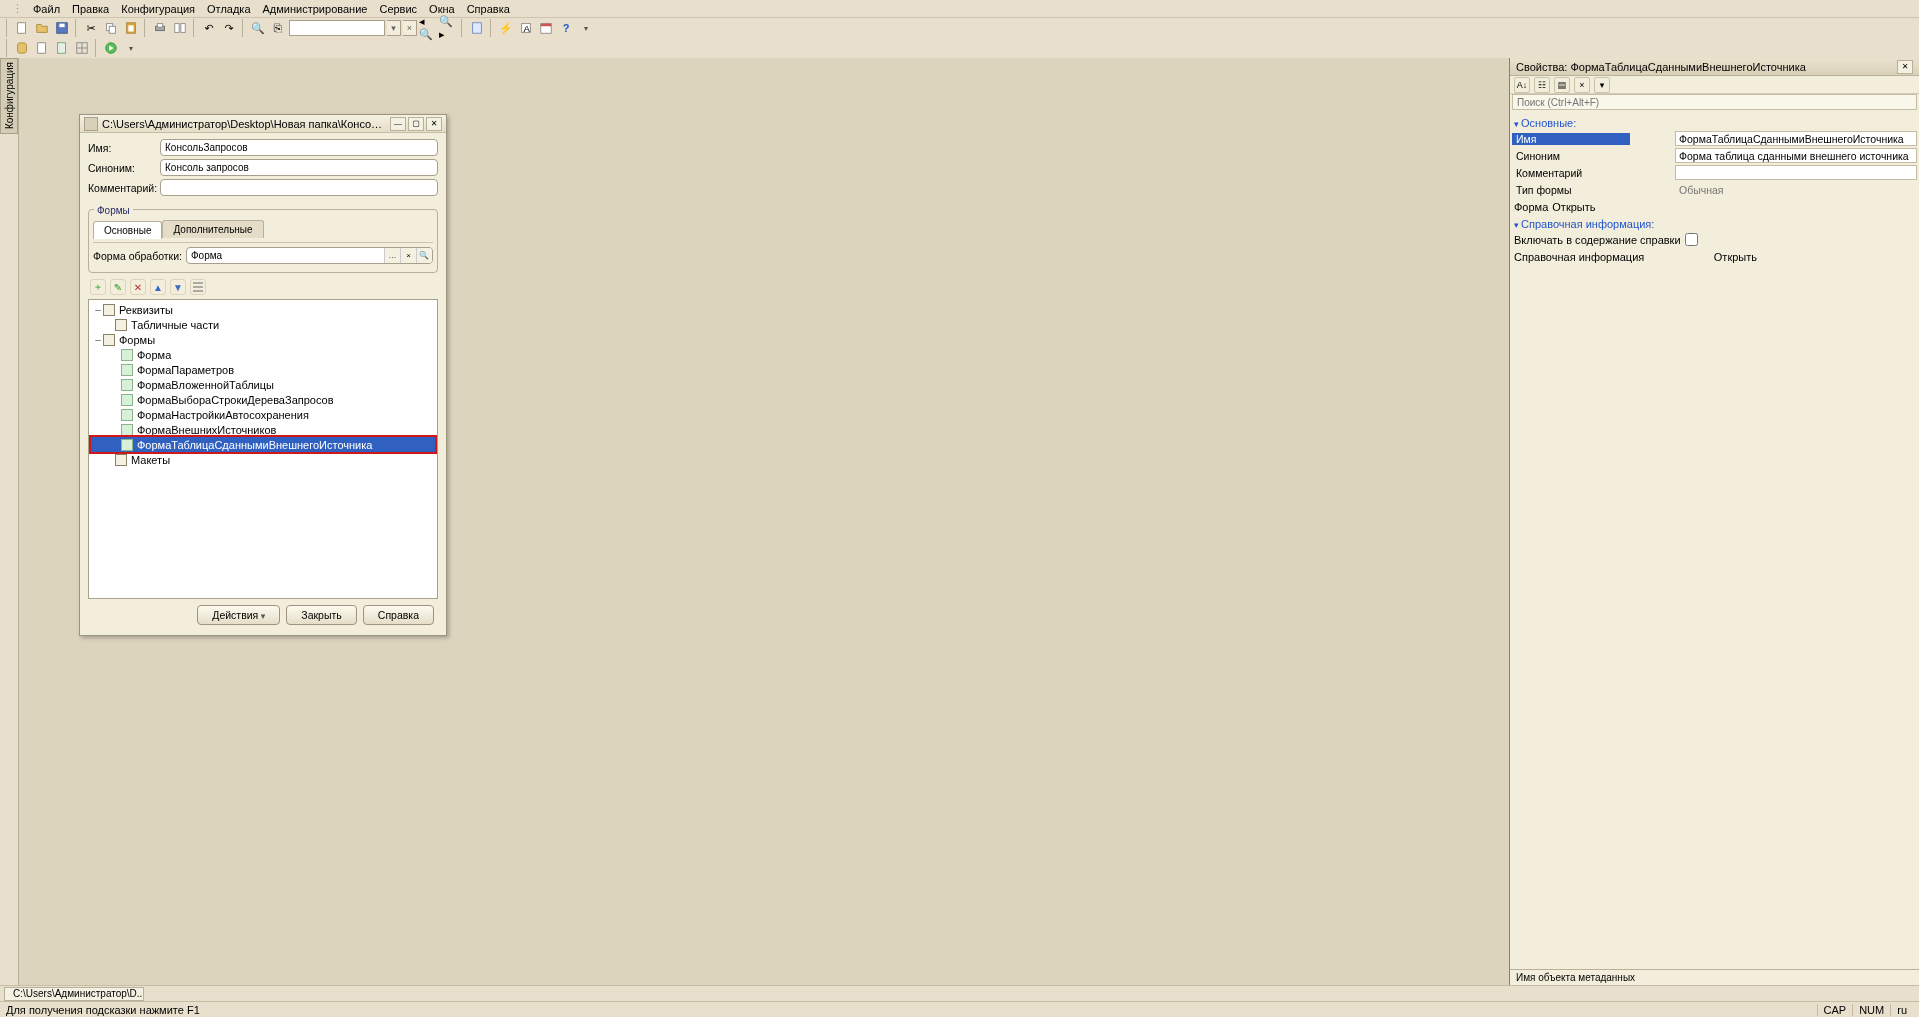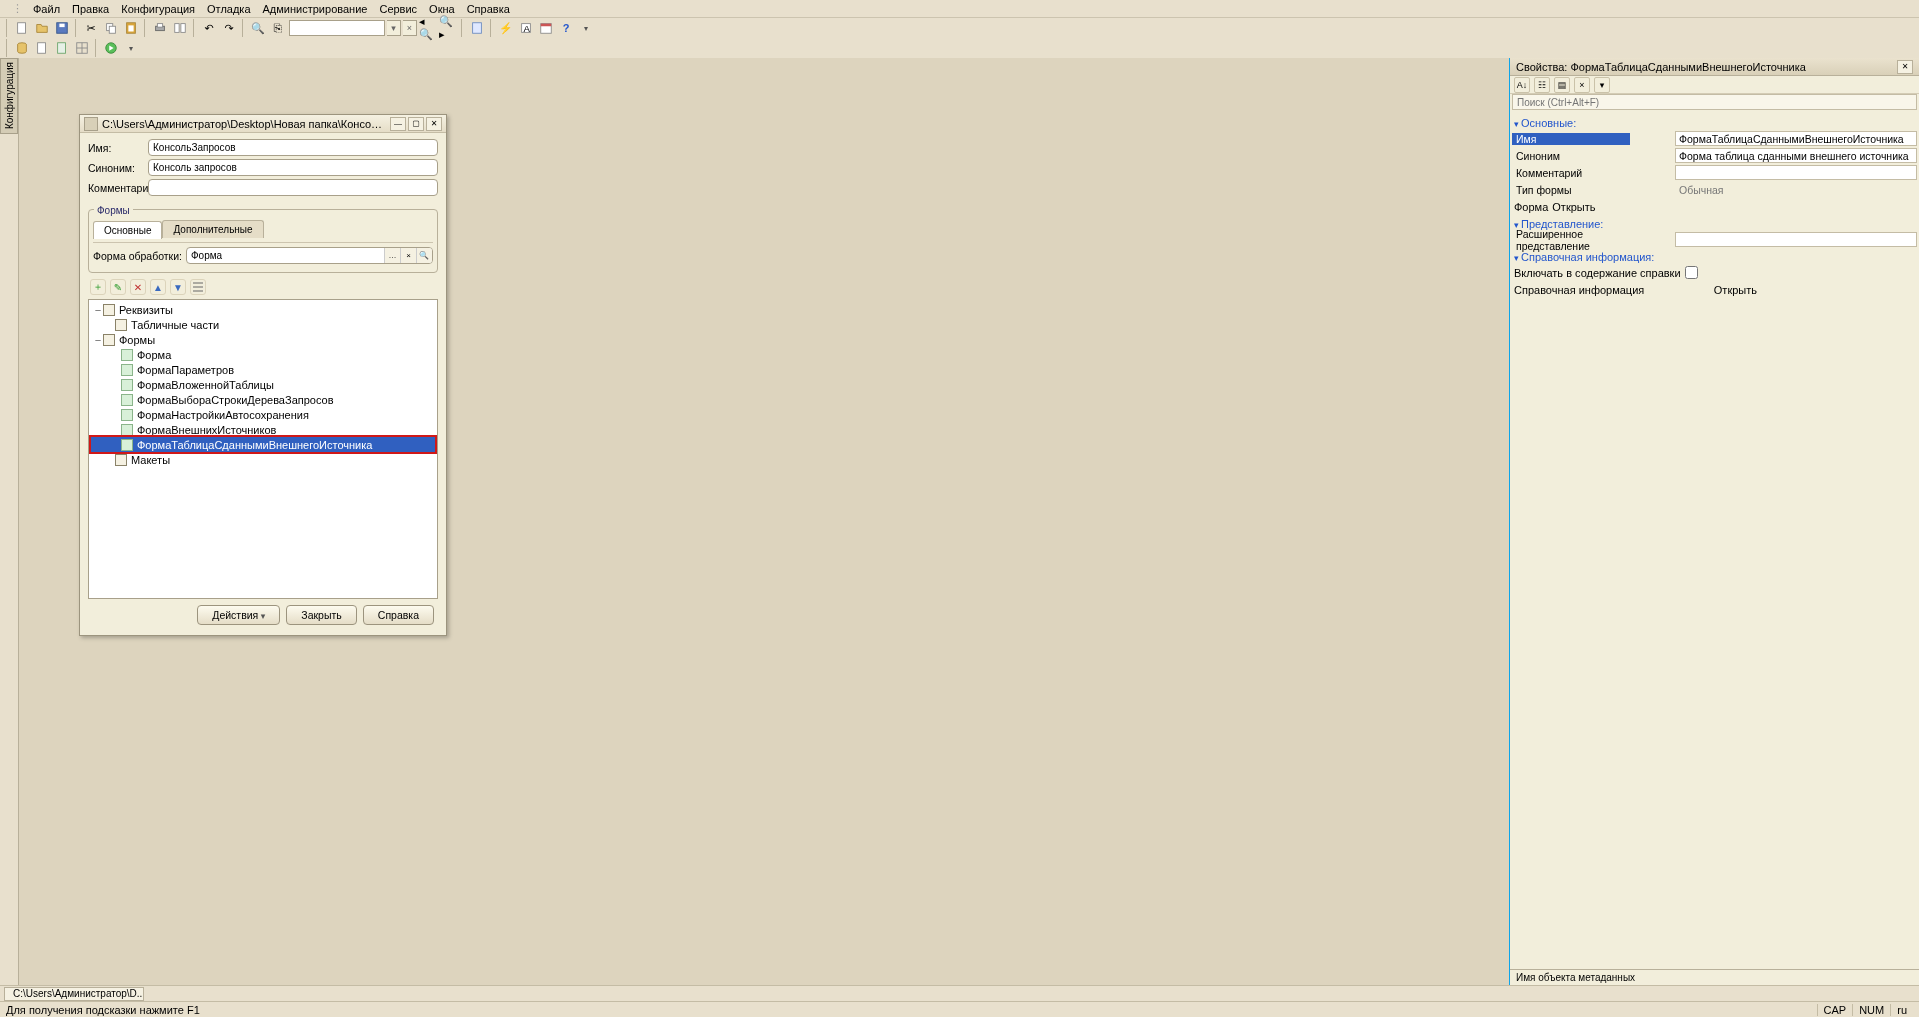--- a/index.html
+++ b/index.html
@@ -25,21 +25,21 @@
 .workspace { position: absolute; left: 18px; top: 58px; right: 0; bottom: 32px; background: #ddd4be; border-left: 1px solid #b8b09a; }
 
 
 .dialog { position: absolute; left: 60px; top: 56px; width: 368px; background: #f2eedb; border: 1px solid #9c947e; box-shadow: 2px 2px 4px rgba(0,0,0,0.25); }
 .dialog-title { height: 18px; background: linear-gradient(#f5f1e2, #e5ddc7); display: flex; align-items: center; padding: 0 4px; border-bottom: 1px solid #c4bca5; font-size: 10px; }
 .dialog-title .icon-slot { width: 14px; height: 14px; background: #d8d0b8; border: 1px solid #a8a08a; margin-right: 4px; }
 .dialog-title .title-text { flex: 1; white-space: nowrap; overflow: hidden; text-overflow: ellipsis; }
 .win-btn { width: 16px; height: 14px; display: inline-flex; align-items: center; justify-content: center; border: 1px solid #b8b09a; background: #f5f1e2; margin-left: 2px; font-size: 8px; cursor: pointer; }
 .dialog-body { padding: 6px 8px 8px 8px; }
 .form-row { display: flex; align-items: center; margin-bottom: 3px; }
-.form-row label { width: 60px; font-size: 10.5px; }
+.form-row label { width: 72px; font-size: 10.5px; }
 .form-row input[type="text"] { flex: 1; height: 17px; border: 1px solid #a8a08a; border-radius: 4px; padding: 0 4px; background: #fff; font-size: 10px; }
 .fieldset-label { font-size: 10px; color: #2a2a6a; position: relative; top: 5px; left: 6px; background: #f2eedb; padding: 0 3px; display: inline-block; z-index: 2; }
 .tabs-wrap { border: 1px solid #b8b09a; border-radius: 4px; padding: 4px 4px 6px 4px; margin-top: -2px; }
 .tabs { display: flex; gap: 0px; margin: 6px 0 4px 0; }
 .tab { padding: 3px 10px; border: 1px solid #b8b09a; border-bottom: none; border-radius: 3px 3px 0 0; background: #e5ddc7; font-size: 10px; cursor: pointer; }
 .tab.active { background: #fff; position: relative; top: 1px; }
 .form-proc-row { display: flex; align-items: center; gap: 4px; padding: 4px 0 2px 0; border-top: 1px solid #ccc4af; }
 .form-proc-row label { font-size: 10.5px; }
 .combo { flex: 1; display: flex; height: 17px; border: 1px solid #a8a08a; border-radius: 4px; background: #fff; overflow: hidden; }
 .combo input { flex: 1; border: none; outline: none; padding: 0 4px; font-size: 10px; background: transparent; }
@@ -375,27 +375,20 @@
         <div class="prop-row">
           <div class="prop-label">Тип формы</div>
           <div class="prop-val"><span class="static">Обычная</span></div>
         </div>
         <div class="plain-row">
           <span>Форма</span>
           <a>Открыть</a>
         </div>
       </div>
       <div class="prop-section">
-        <div class="prop-section-hdr">Представление:</div>
-        <div class="prop-row">
-          <div class="prop-label">Расширенное представление</div>
-          <div class="prop-val"><input type="text" value="" style=""></div>
-        </div>
-      </div>
-      <div class="prop-section">
         <div class="prop-section-hdr">Справочная информация:</div>
         <div class="plain-row">
           <span>Включать в содержание справки</span>
           <input type="checkbox" style="">
         </div>
         <div class="plain-row">
           <span>Справочная информация</span>
           <a style="margin-left:auto;margin-right:160px">Открыть</a>
         </div>
       </div>

